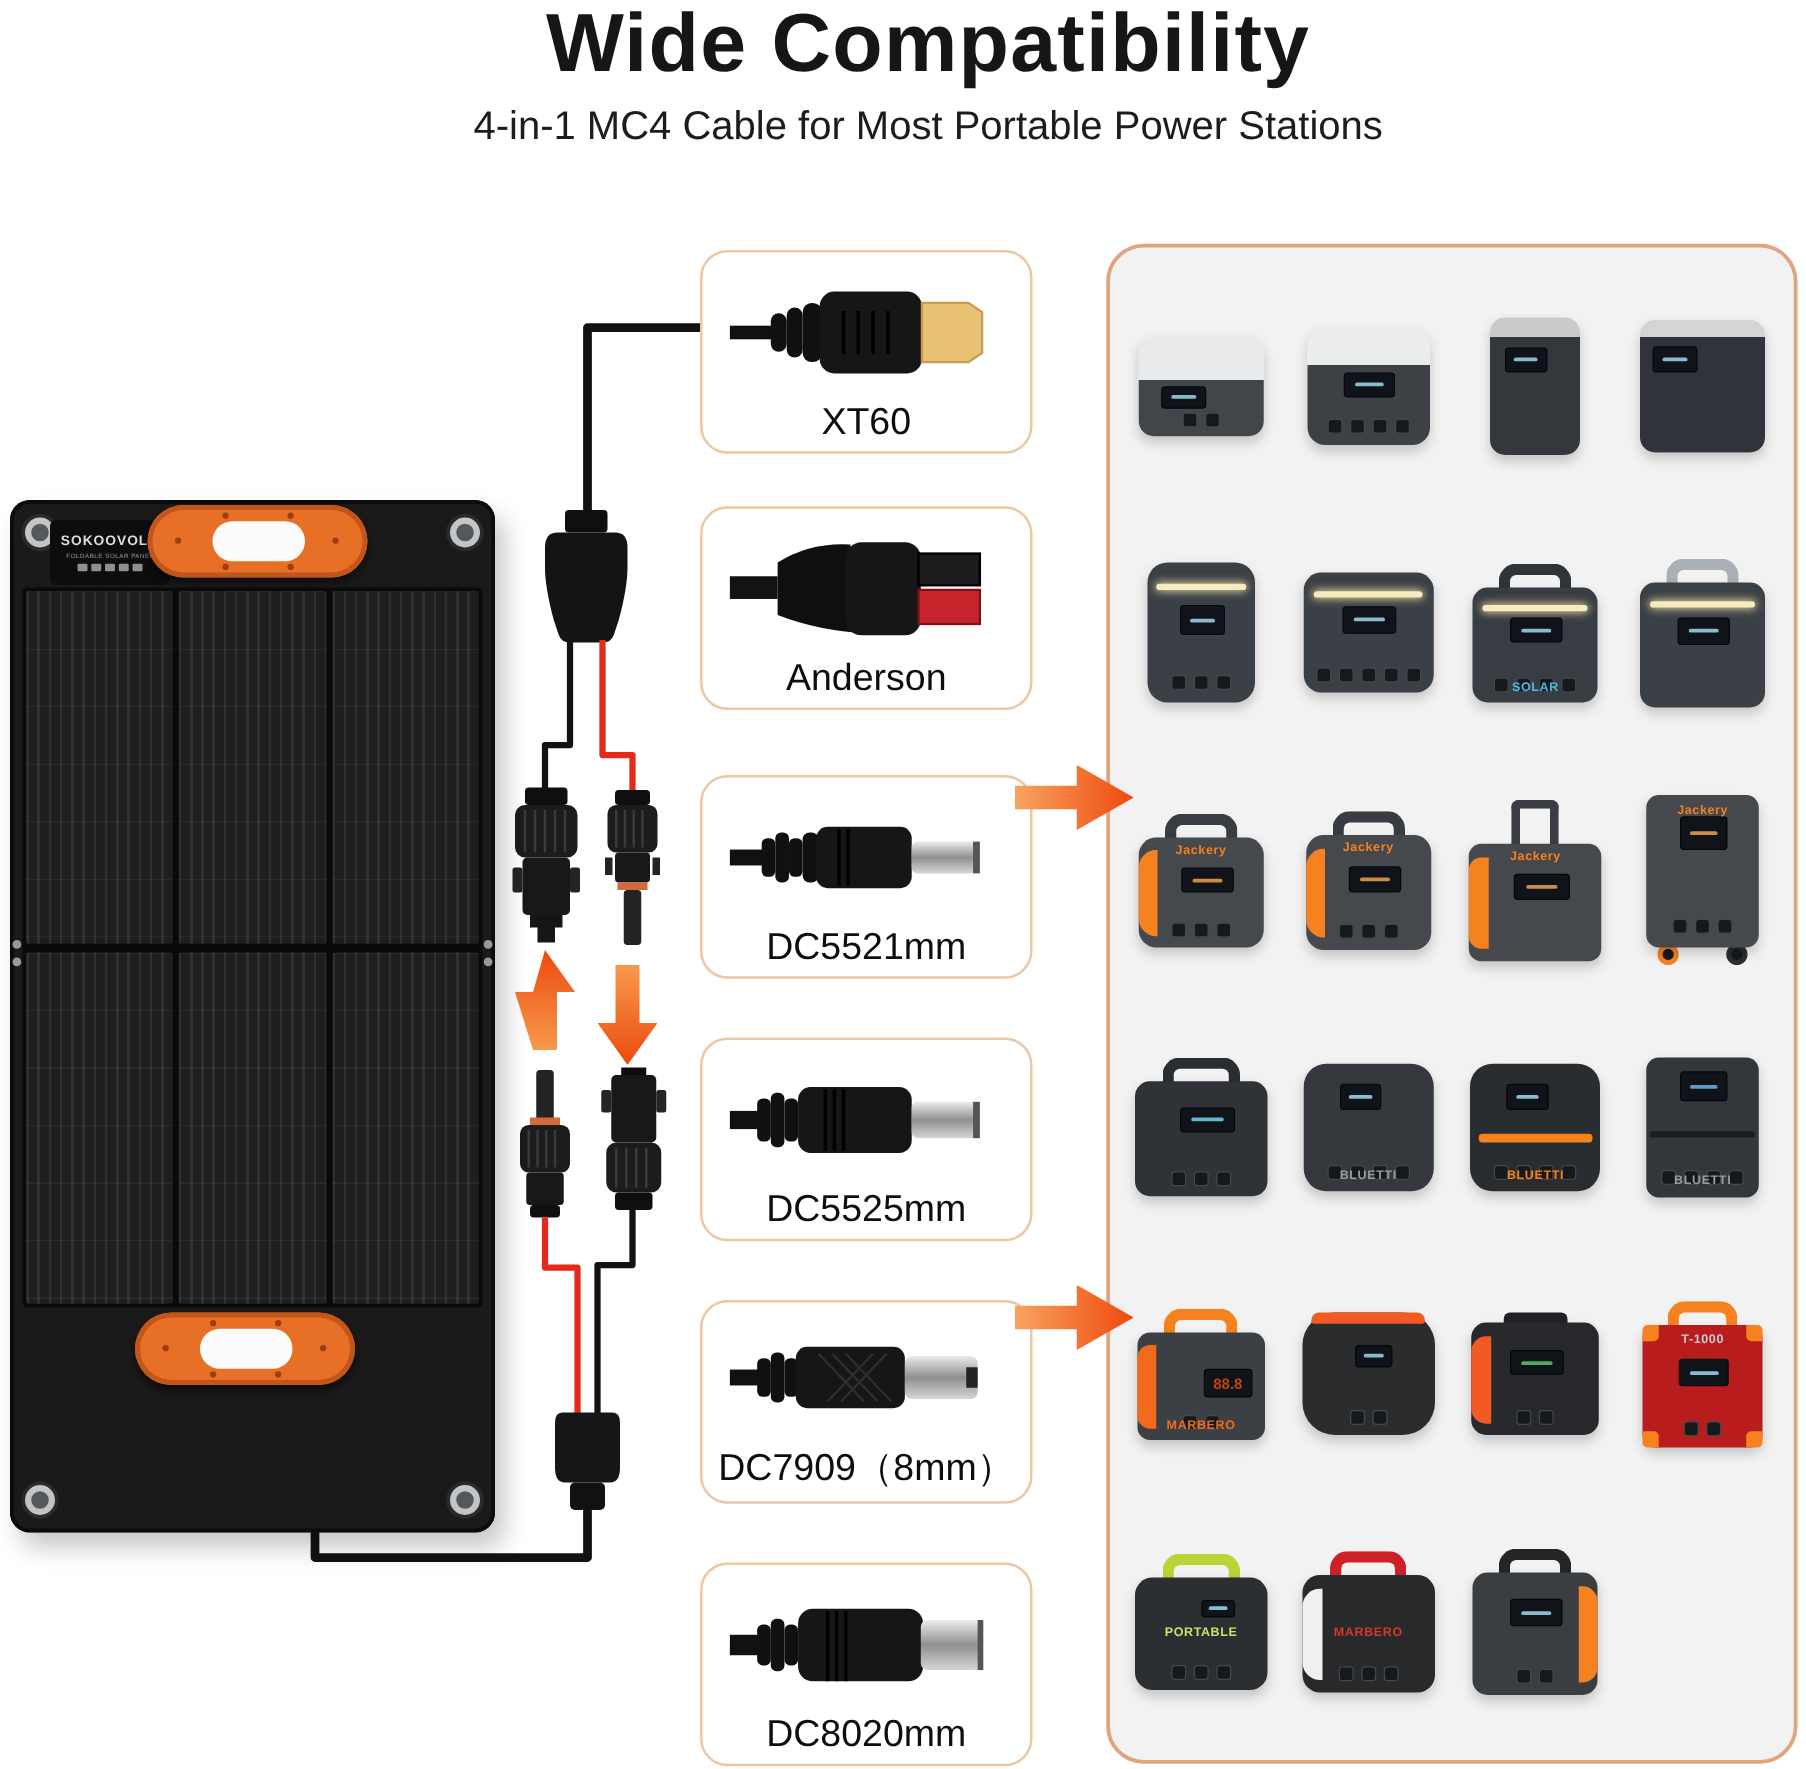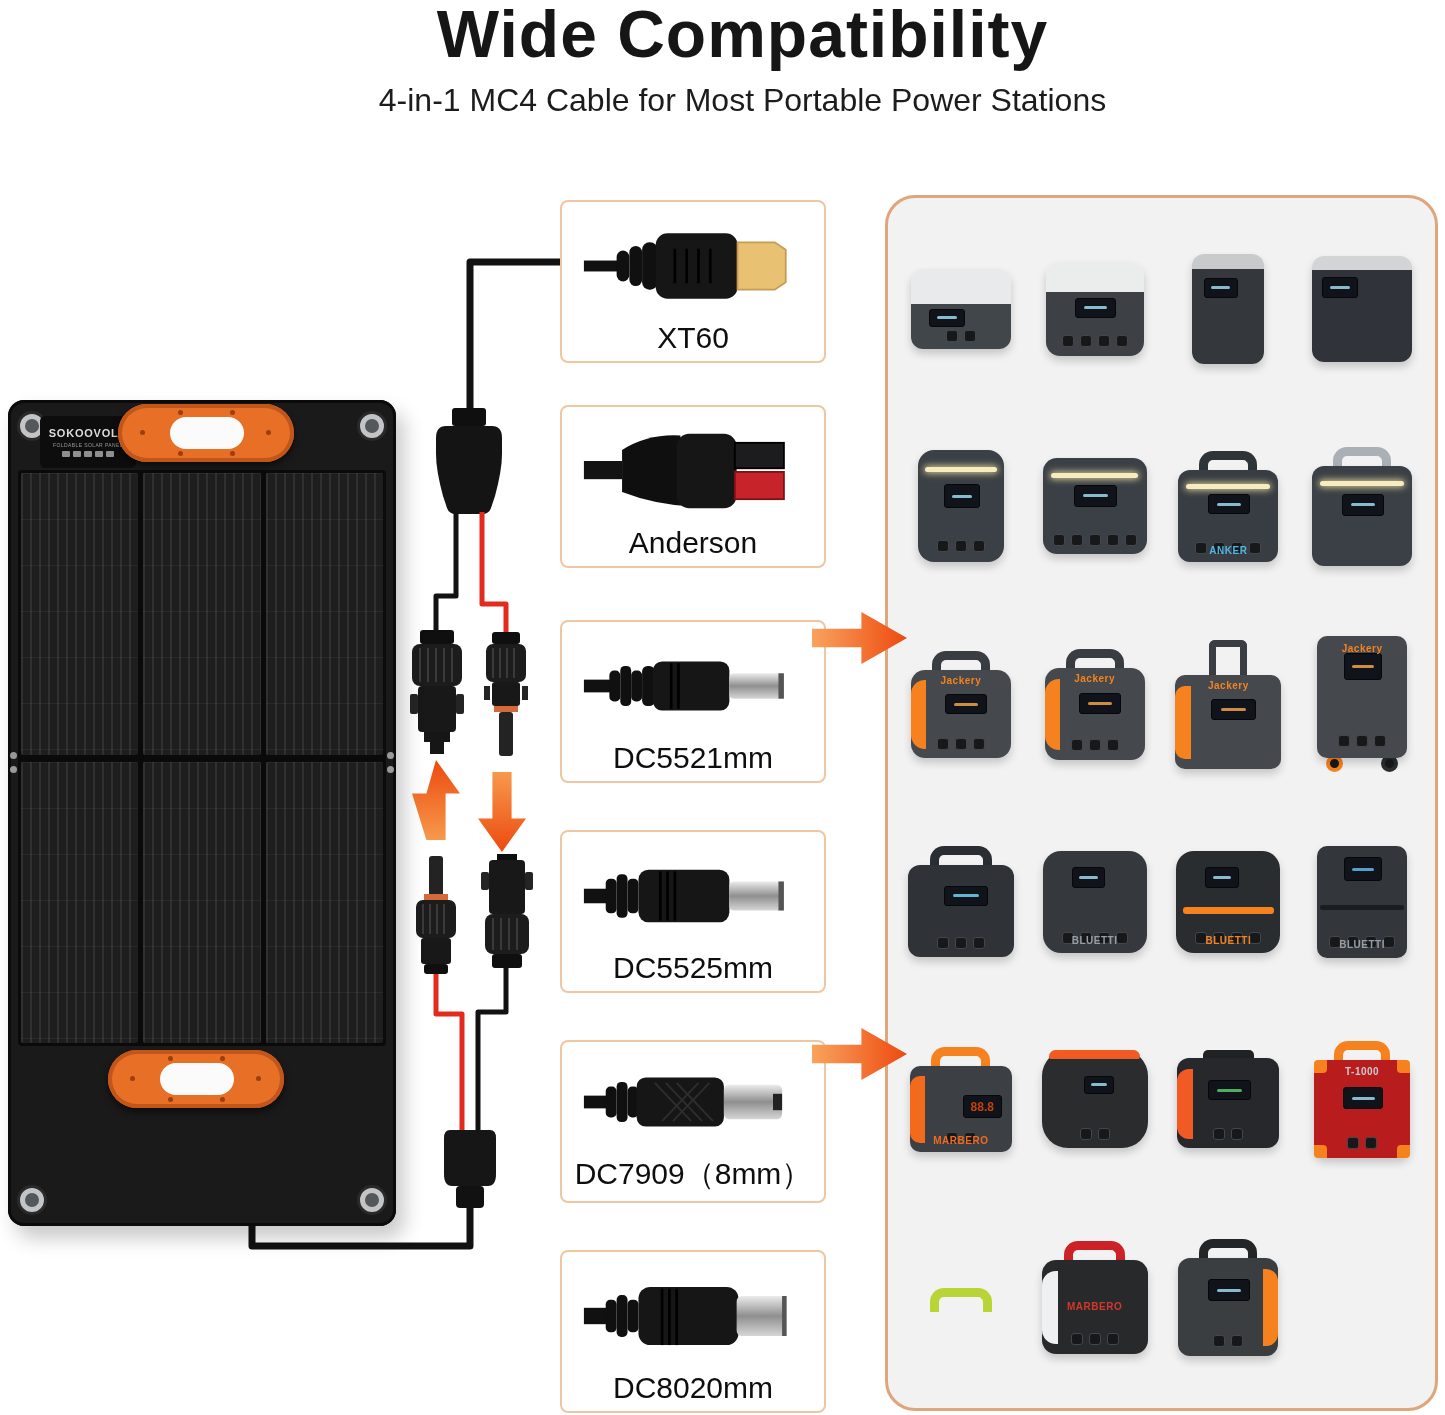--- a/index.html
+++ b/index.html
@@ -3,21 +3,21 @@
 <meta charset="utf-8">
 <style>
   html,body{margin:0;padding:0;background:#fff;font-family:"Liberation Sans",sans-serif;}
   .page{position:relative;width:1445px;height:1415px;background:#fff;overflow:hidden;padding-left:40px;}
 
   
   .title{position:absolute;left:0;right:0;top:-4px;text-align:center;font-size:66px;font-weight:700;color:#161616;letter-spacing:1px;}
   .subtitle{position:absolute;left:0;right:0;top:82px;text-align:center;font-size:32px;color:#1c1c1c;}
 
   
-  .card{position:absolute;left:560px;width:266px;height:163px;border:2px solid #eec6a2;border-radius:8px;background:#fff;
+  .card{position:absolute;left:560px;width:266px;height:163px;border:2px solid #eec6a2;border-radius:22px;background:#fff;
         box-sizing:border-box;display:flex;flex-direction:column;align-items:center;justify-content:space-between;
         padding:8px 6px 4px;z-index:2;}
   .c1{top:200px}.c2{top:405px}.c3{top:620px}.c4{top:830px}.c5{top:1040px}.c6{top:1250px}
   .cimg{flex:1;display:flex;align-items:center;justify-content:center;}
   .clabel{font-size:30px;color:#0e0e0e;padding-bottom:2px;white-space:nowrap;}
 
   
   .stations-box{position:absolute;left:885px;top:195px;width:553px;height:1216px;border:3px solid #dfa57d;border-radius:30px;
                 background:#f2f2f2;box-sizing:border-box;padding:12px 6px;z-index:1;}
   .grid{display:grid;grid-template-columns:repeat(4,1fr);grid-template-rows:repeat(6,1fr);width:100%;height:100%;}
@@ -461,21 +461,21 @@
               <div class="led"></div>
               <div class="scr" style="left: 30%; top: 26%; width: 40%; height: 20%;">
                 <div class="glow" style="width: 60%; height: 3px; background: rgb(159, 216, 239); border-radius: 2px; opacity: 0.85;"></div>
               </div>
               <div class="outs">
                 <div class="out"></div>
                 <div class="out"></div>
                 <div class="out"></div>
                 <div class="out"></div>
               </div>
-              <div class="lbl lbl-bottom" style="color: rgb(79, 184, 228);">ANKER</div>
+              <div class="lbl lbl-bottom" style="color: rgb(79, 184, 228);">SOLAR</div>
             </div>
           </div>
         </div>
         <div class="cell">
           <div class="station" style="width: 100px;">
             <div class="h-arch" style="border-color: rgb(170, 176, 181);"></div>
             <div class="sbody" style="height: 100px; border-radius: 12px; background: rgb(59, 64, 70);">
               <div class="led"></div>
               <div class="scr" style="left: 30%; top: 28%; width: 40%; height: 20%;">
                 <div class="glow" style="width: 60%; height: 3px; background: rgb(159, 216, 239); border-radius: 2px; opacity: 0.85;"></div>
@@ -671,20 +671,31 @@
                 <div class="out"></div>
                 <div class="out"></div>
               </div>
               <div class="lbl lbl-top" style="color: rgb(201, 205, 209);">T-1000</div>
             </div>
           </div>
         </div>
         <div class="cell">
           <div class="station" style="width: 106px;">
             <div class="h-arch" style="border-color: rgb(184, 212, 55);"></div>
+            <div class="sbody" style="height: 90px; border-radius: 14px; background: rgb(44, 47, 49);">
+              <div class="scr" style="left: 50%; top: 20%; width: 24%; height: 14%;">
+                <div class="glow" style="width: 60%; height: 3px; background: rgb(159, 216, 239); border-radius: 2px; opacity: 0.85;"></div>
+              </div>
+              <div class="outs">
+                <div class="out"></div>
+                <div class="out"></div>
+                <div class="out"></div>
+              </div>
+              <div class="lbl lbl-mid" style="color: rgb(205, 224, 106);">PORTABLE</div>
+            </div>
           </div>
         </div>
         <div class="cell">
           <div class="station" style="width: 106px;">
             <div class="h-arch" style="border-color: rgb(204, 33, 39);"></div>
             <div class="sbody" style="height: 94px; border-radius: 14px; background: rgb(40, 41, 43);">
               <div class="acc accL" style="background: rgb(238, 240, 241); border-radius: 14px 0px 0px 14px;"></div>
               <div class="outs">
                 <div class="out"></div>
                 <div class="out"></div>

